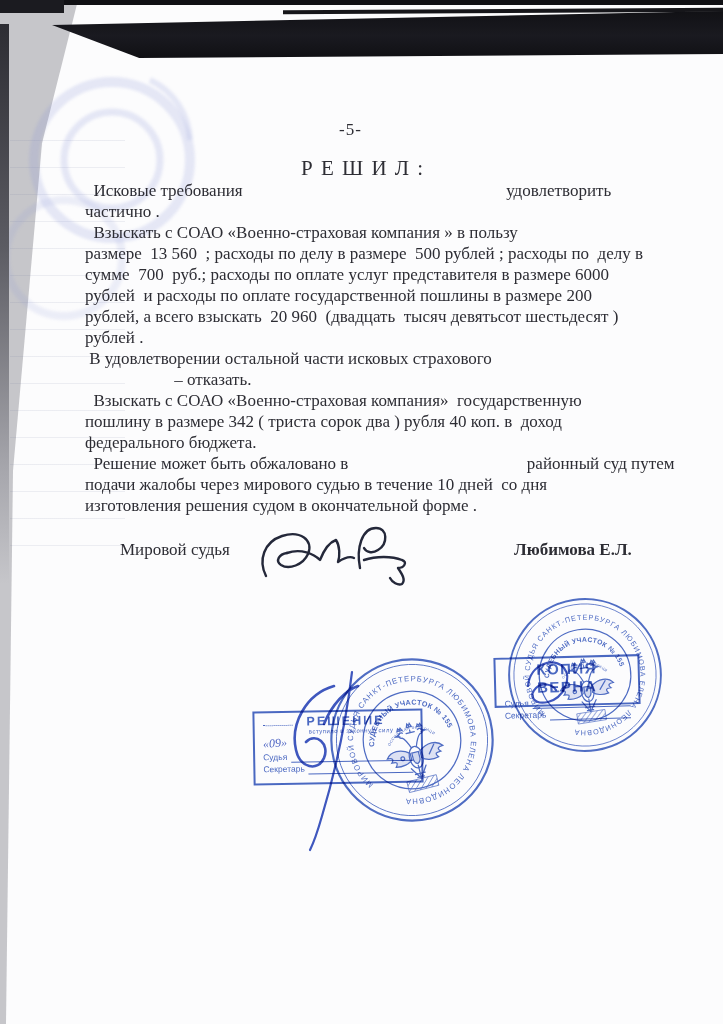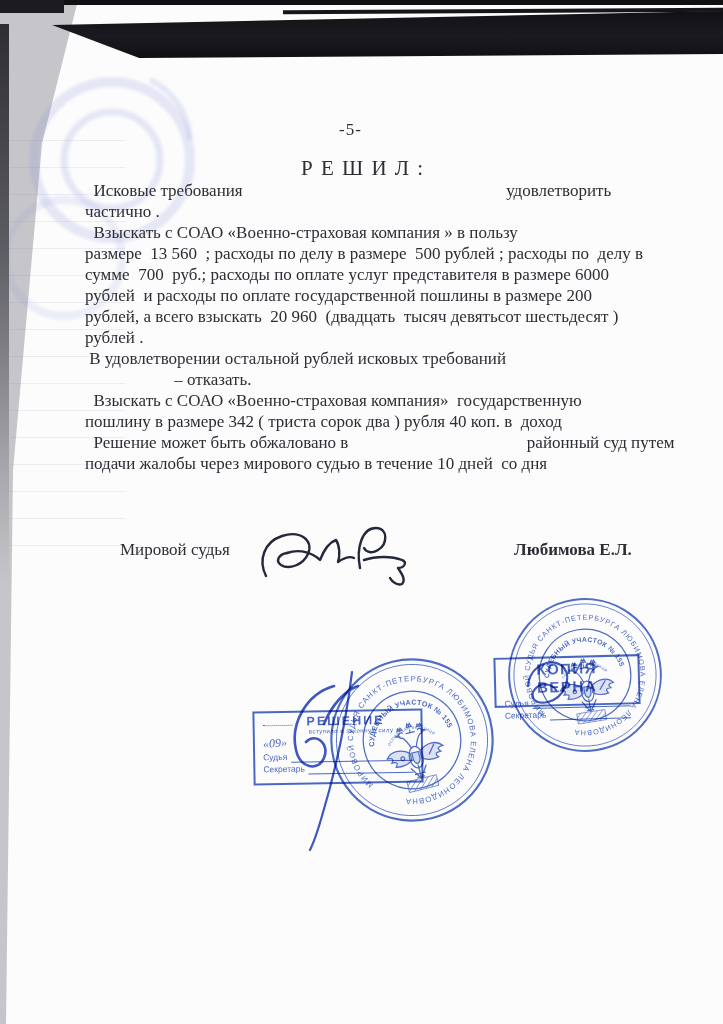--- a/index.html
+++ b/index.html
@@ -97,26 +97,28 @@
     <div class="heading">Р Е Ш И Л :</div>
     <div class="body-text">
       <div class="line">  Исковые требования                                                              удовлетворить</div>
       <div class="line">частично .</div>
       <div class="line">  Взыскать с СОАО «Военно-страховая компания » в пользу</div>
       <div class="line">размере  13 560  ; расходы по делу в размере  500 рублей ; расходы по  делу в</div>
       <div class="line">сумме  700  руб.; расходы по оплате услуг представителя в размере 6000</div>
       <div class="line">рублей  и расходы по оплате государственной пошлины в размере 200</div>
       <div class="line">рублей, а всего взыскать  20 960  (двадцать  тысяч девятьсот шестьдесят )</div>
       <div class="line">рублей .</div>
-      <div class="line"> В удовлетворении остальной рублей исковых требований</div>
+      <div class="line"> В удовлетворении остальной части исковых страхового</div>
       <div class="line">                     – отказать.</div>
       <div class="line">  Взыскать с СОАО «Военно-страховая компания»  государственную</div>
       <div class="line">пошлину в размере 342 ( триста сорок два ) рубля 40 коп. в  доход</div>
+      <div class="line">федерального бюджета.</div>
       <div class="line">  Решение может быть обжаловано в                                          районный суд путем</div>
       <div class="line">подачи жалобы через мирового судью в течение 10 дней  со дня</div>
+      <div class="line">изготовления решения судом в окончательной форме .</div>
     </div>
     <div class="sig-label">Мировой судья</div>
     <div class="sig-name">Любимова Е.Л.</div>
   </div>
 
   <svg class="judge-sig" width="178" height="90">
     <g fill="none" stroke="#24283a" stroke-width="2.4" stroke-linecap="round" stroke-linejoin="round">
       <path d="M10,60 C2,44 8,26 26,20 C44,14 58,24 52,38 C47,49 33,54 25,49 C19,45 23,38 31,37"></path>
       <path d="M31,37 C45,32 58,38 64,44 C68,34 74,26 80,24 C84,30 84,40 82,46 C88,42 94,40 98,42"></path>
       <path d="M104,52 C100,32 106,12 120,12 C132,12 132,28 122,34 C116,38 110,36 108,32"></path>

